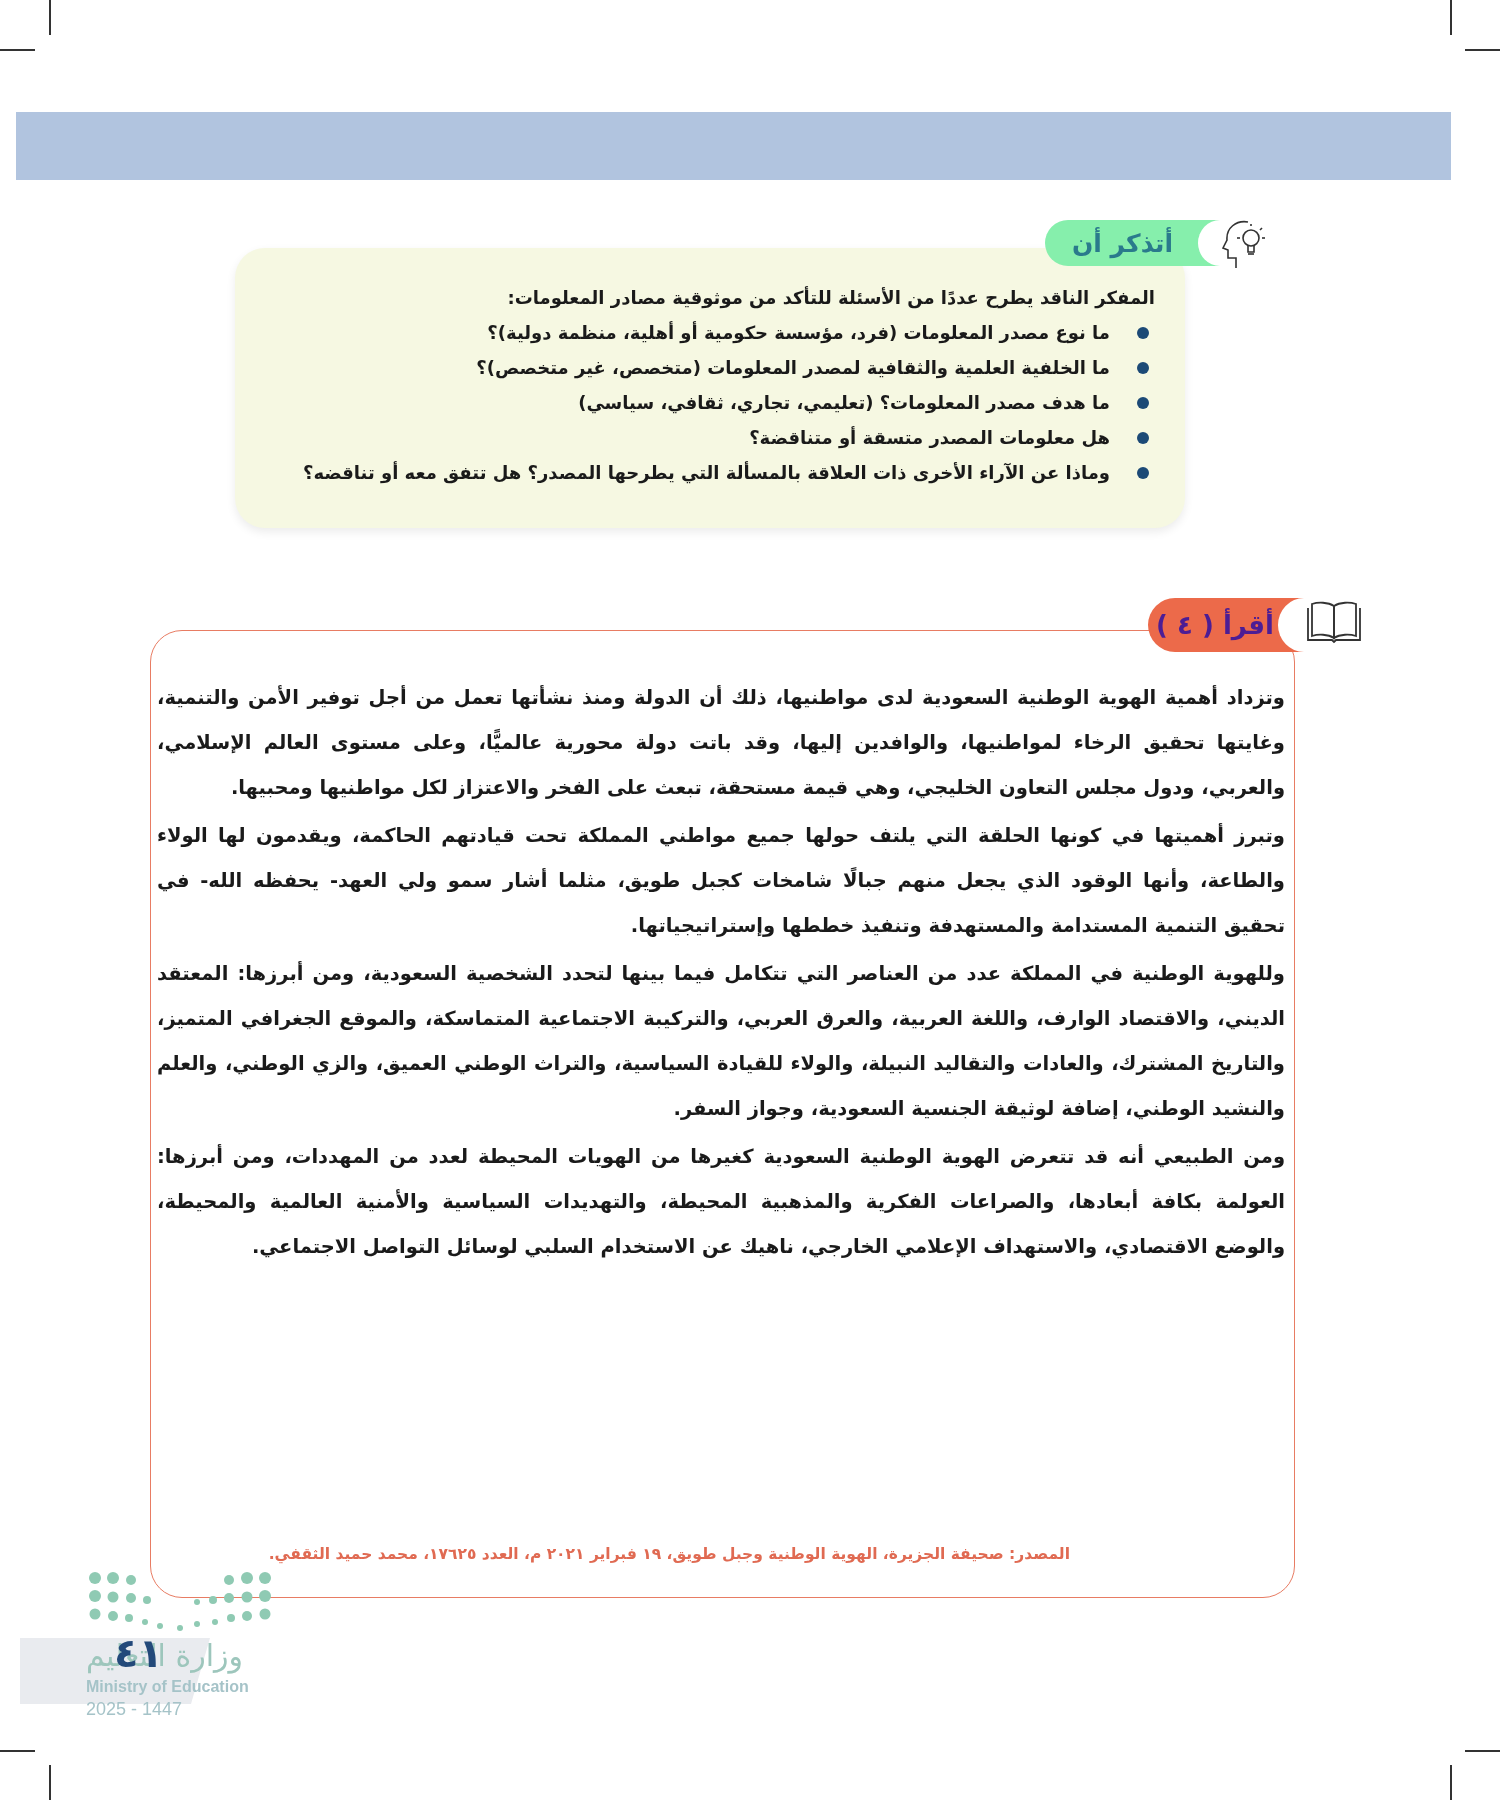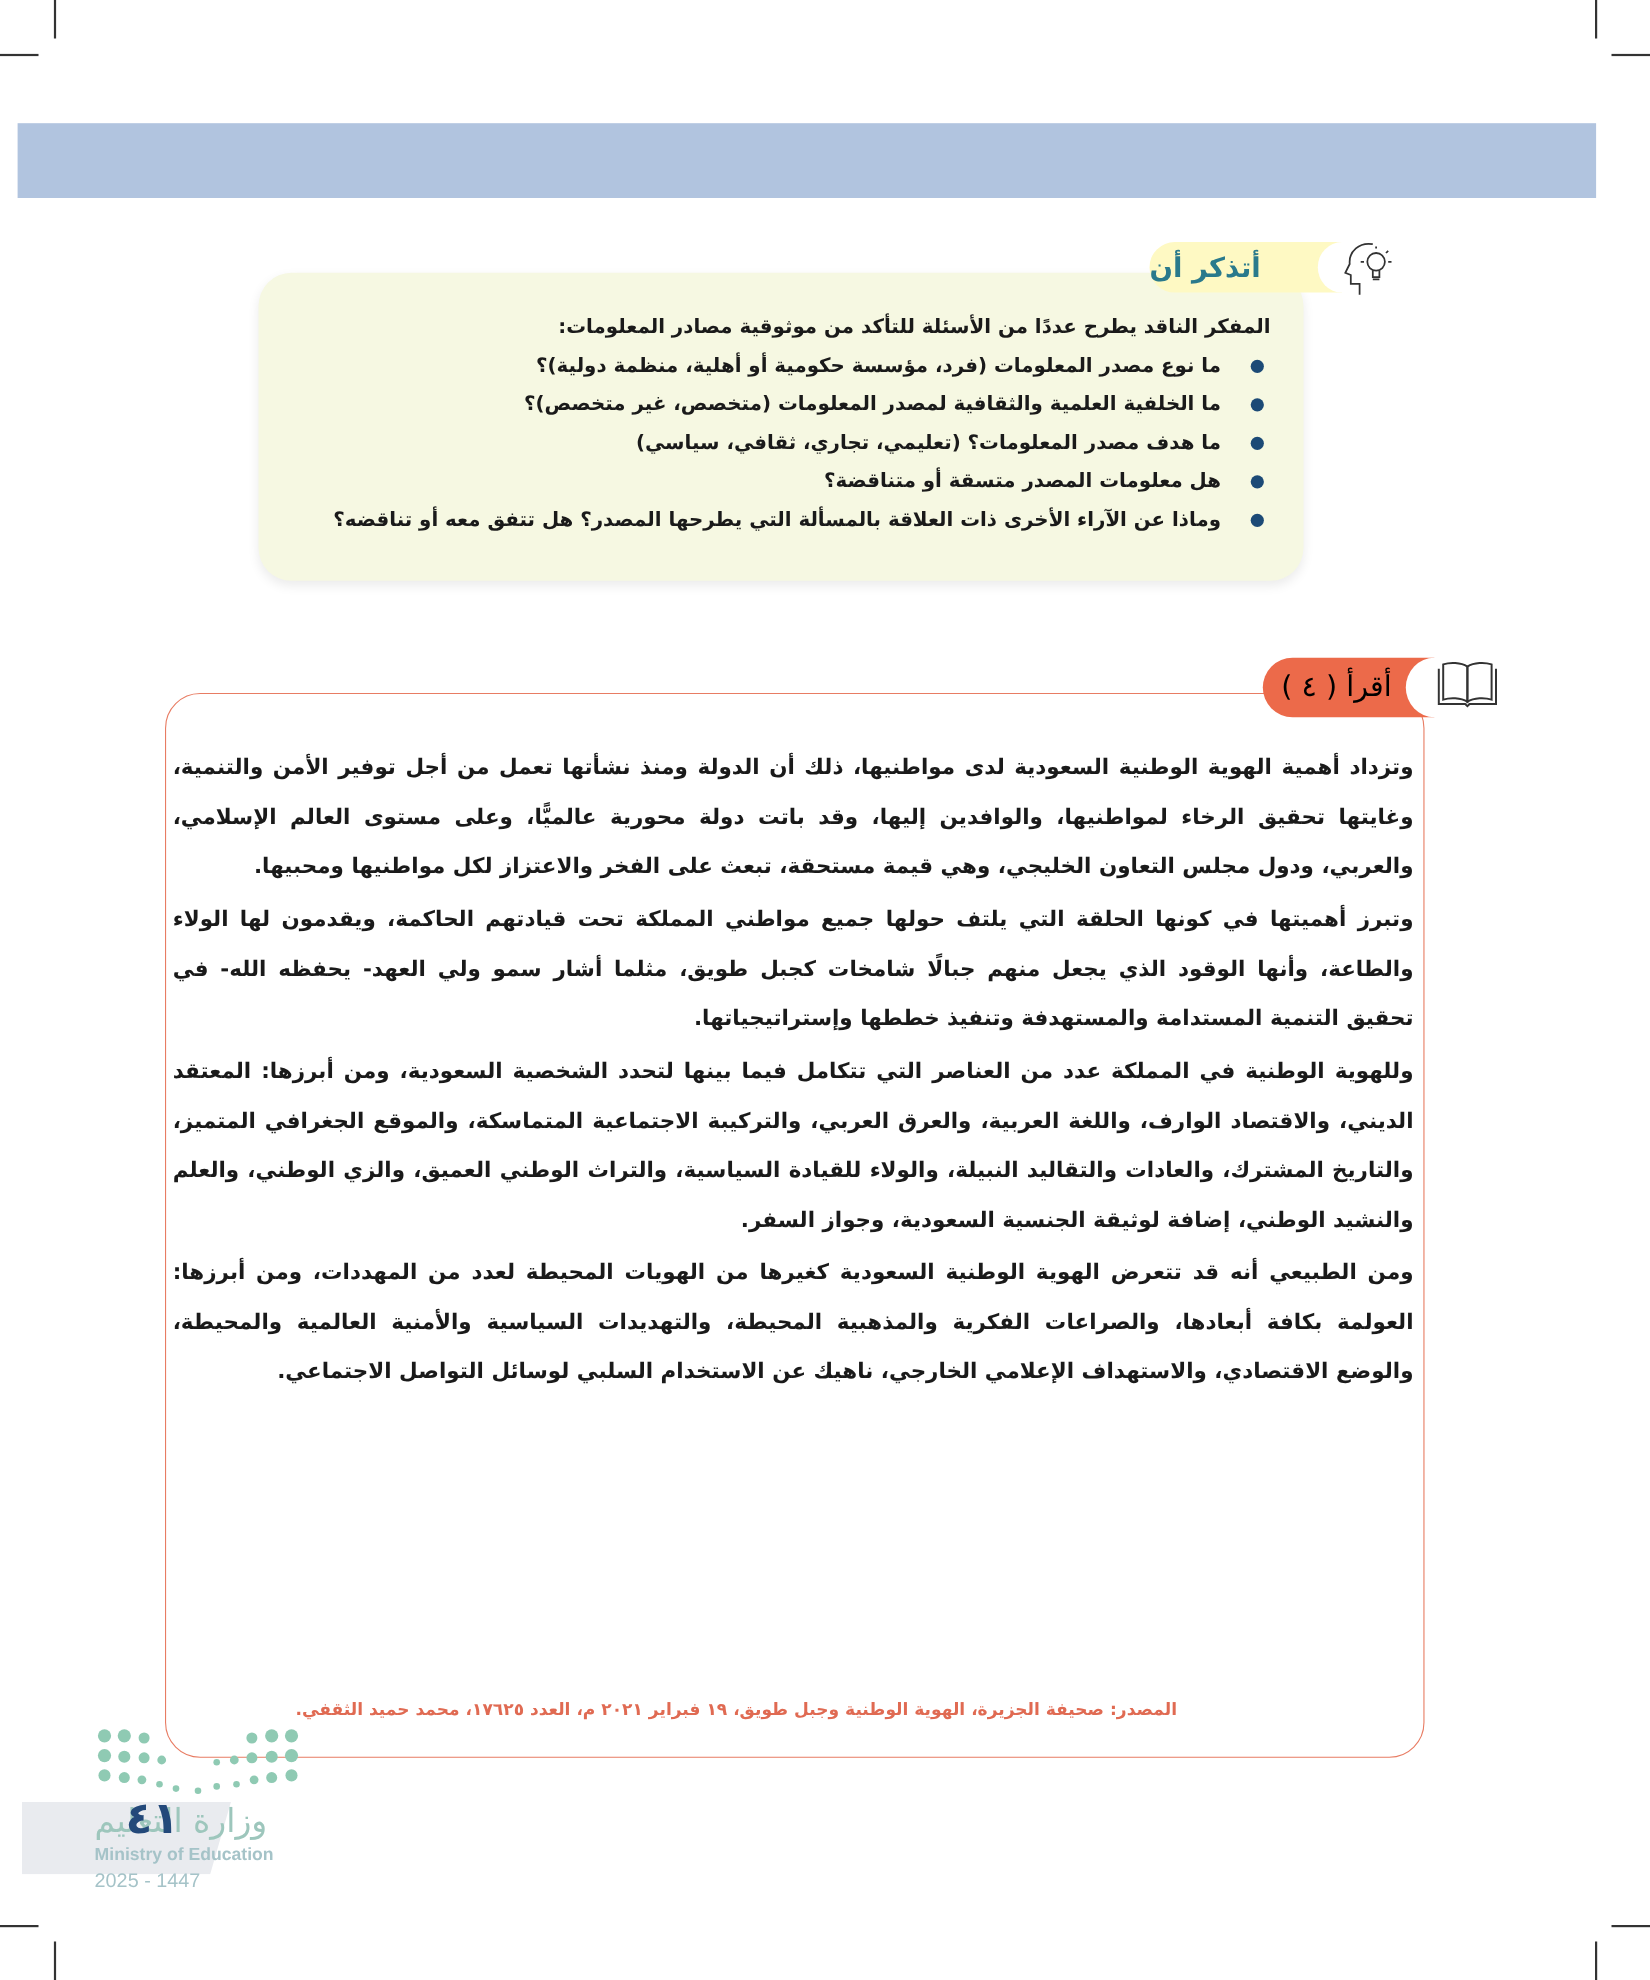--- a/index.html
+++ b/index.html
@@ -19,22 +19,22 @@
     }
 
     
     .remember-box {
       position: absolute; left: 235px; top: 248px; width: 950px; height: 280px;
       background: #f6f8e2; border-radius: 30px;
       box-shadow: 0 4px 10px rgba(0,0,0,0.08);
     }
     .remember-tab {
       position: absolute; left: 1045px; top: 220px; width: 175px; height: 46px;
-      background: #fef9c3; border-radius: 23px 0 0 23px;
-      display: flex; align-items: center; justify-content: flex-start;
+      background: #86efac; border-radius: 23px 0 0 23px;
+      display: flex; align-items: center; justify-content: center;
     }
     .remember-tab::after {
       content: ""; position: absolute; right: -22px; top: 0; width: 44px; height: 46px;
       background: #ffffff; border-radius: 50%;
     }
     .remember-title {
       font-family: "DejaVu Sans", sans-serif; font-weight: bold; font-size: 25px;
       color: #2a7a8c; direction: rtl; position: relative; z-index: 1; margin-right: 20px;
     }
     .bulb-icon { position: absolute; left: 1218px; top: 216px; width: 52px; height: 56px; }
@@ -60,21 +60,21 @@
     .read-tab {
       position: absolute; left: 1148px; top: 598px; width: 156px; height: 54px;
       background: #ec6a4a; border-radius: 27px 0 0 27px;
       display: flex; align-items: center; justify-content: center;
     }
     .read-tab::after {
       content: ""; position: absolute; right: -26px; top: 0; width: 52px; height: 54px;
       background: #ffffff; border-radius: 50%;
     }
     .read-title {
-      color: #000000; font-weight: normal; font-size: 26px; direction: rtl;
+      color: #4c1d95; font-weight: bold; font-size: 26px; direction: rtl;
       position: relative; z-index: 1; margin-right: 22px;
     }
     .book-icon { position: absolute; left: 1306px; top: 598px; width: 56px; height: 46px; }
     .read-body {
       position: absolute; left: 157px; top: 675px; width: 1128px; direction: rtl;
       font-weight: bold; font-size: 19.5px; line-height: 45px; text-align: justify;
       text-align-last: right;
     }
     .read-body p { margin: 0 0 3px 0; }
     .source-line {

